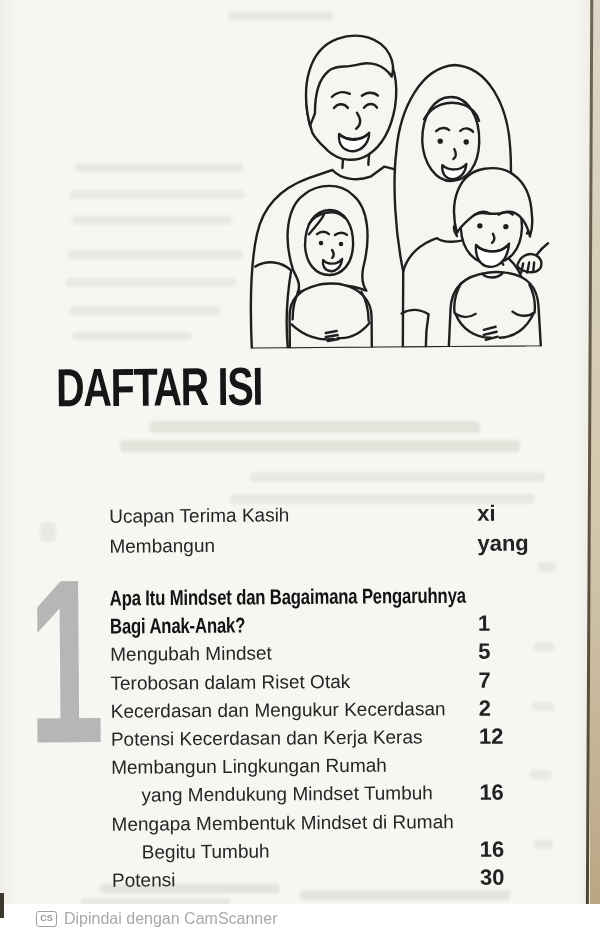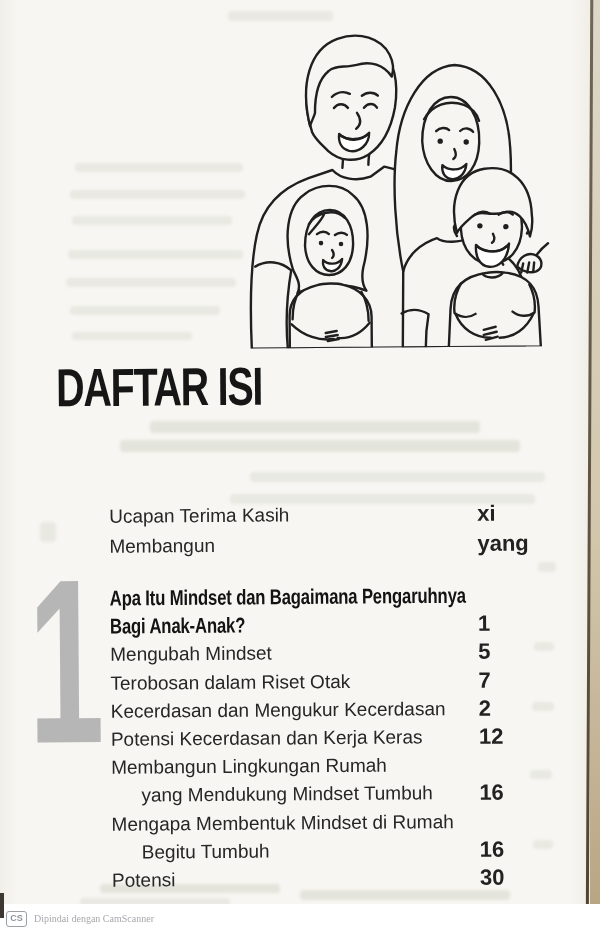--- a/index.html
+++ b/index.html
@@ -55,23 +55,23 @@
     transform:scale(.88,1.12);transform-origin:left center;white-space:nowrap;color:#131313;
   }
 
   .watermark-band{
     position:absolute;left:0;right:0;bottom:0;height:29px;background:#ffffff;
     display:flex;align-items:center;gap:7px;padding-left:6px;box-sizing:border-box;
   }
   .cs-badge{
     width:19px;height:14px;border:1.6px solid #9aa0a6;border-radius:3px;
     color:#8f959b;font-size:9px;font-weight:700;line-height:1;
-    display:flex;align-items:center;justify-content:center;background:#fff;flex:0 0 auto;
-  }
-  .wm-text{color:#a5a8ac;font-size:10px;font-family:Liberation Serif, serif;}
+    display:flex;align-items:center;justify-content:center;background:#fff;flex:0 0 auto;margin-left:30px;
+  }
+  .wm-text{color:#a5a8ac;font-size:16px;}
   .corner-mark{position:absolute;left:0;bottom:15px;width:4px;height:25px;background:#3d3931;}
 </style>
 </head>
 <body>
 
 <div class="page">
 
   <div class="smudge" style="left:228px;top:11px;width:105px;height:10px;"></div>
   <div class="smudge" style="left:75px;top:163px;width:168px;height:9px;"></div>
   <div class="smudge" style="left:70px;top:190px;width:175px;height:9px;"></div>

